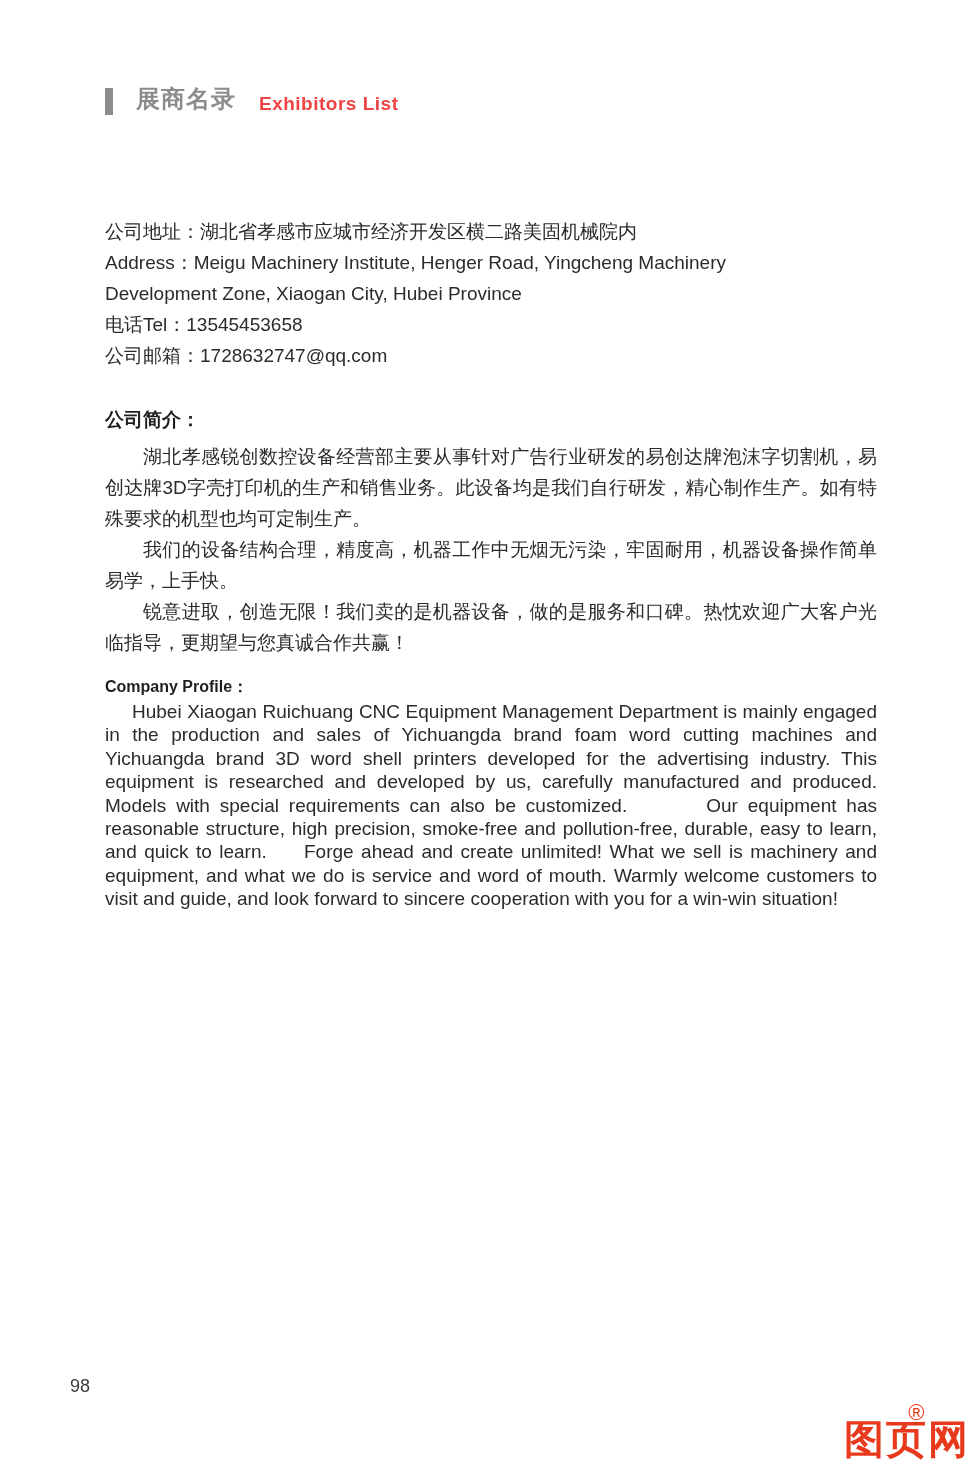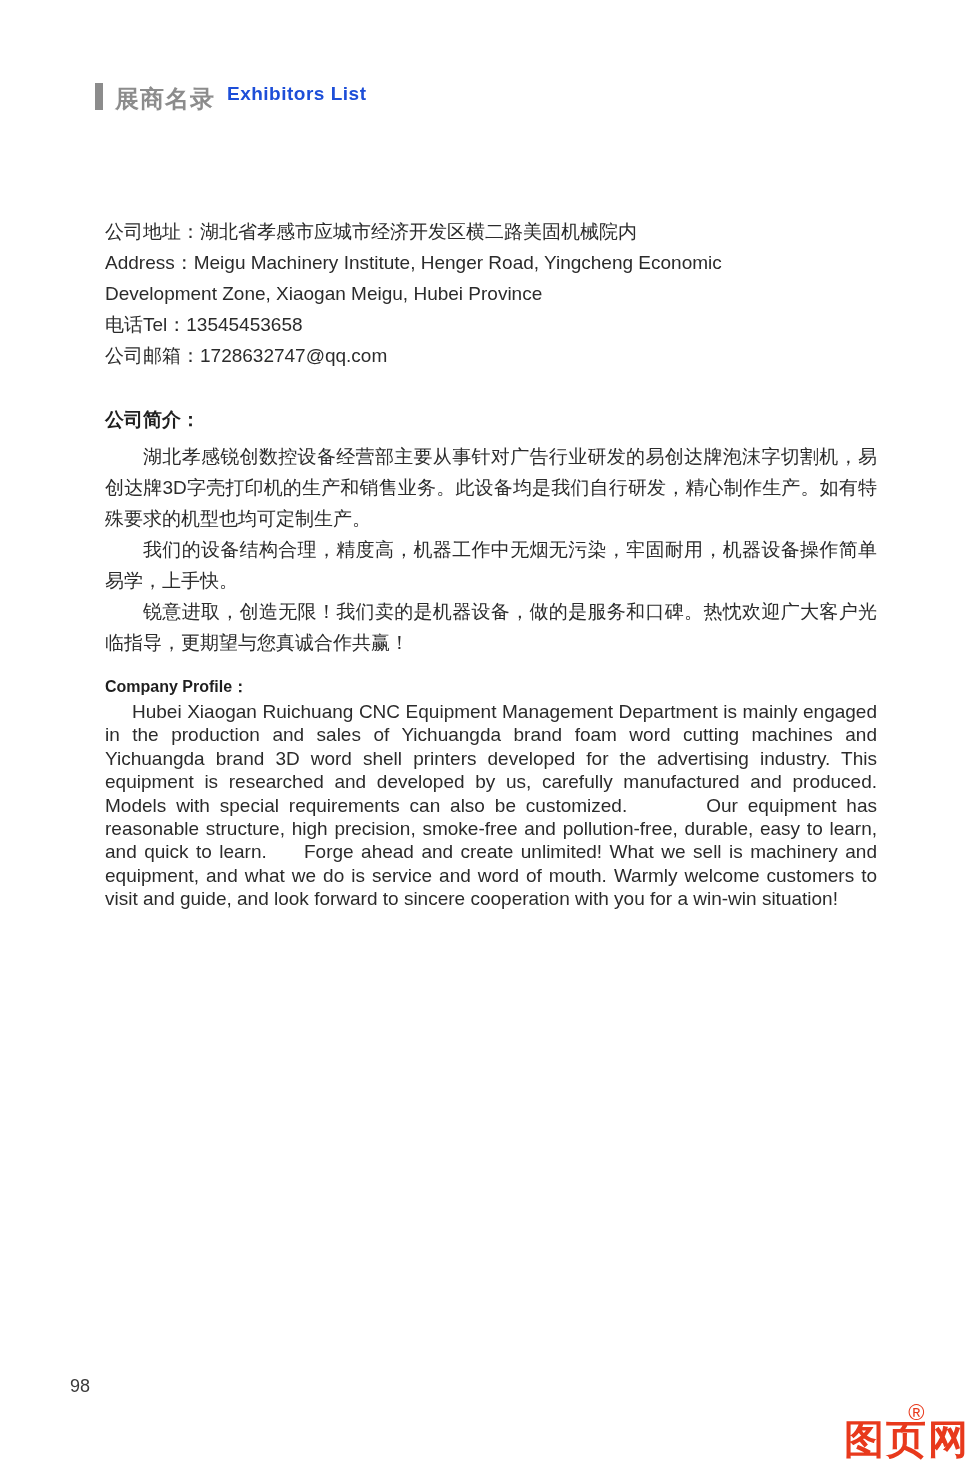--- a/index.html
+++ b/index.html
@@ -9,41 +9,41 @@
     height: 1471px;
     background: #ffffff;
     overflow: hidden;
     font-family: "Liberation Sans", "DejaVu Sans", sans-serif;
     color: #2b2b2b;
   }
 
   
   .header {
     position: absolute;
-    left: 95px;
+    left: 105px;
     top: 83px;
     display: flex;
-    align-items: flex-start;
-    gap: 12px;
+    align-items: flex-end;
+    gap: 23px;
   }
   .header-bar {
     width: 8px;
     height: 27px;
     background: #8c8c8c;
   }
   .header-cn {
     font-size: 24px;
     font-weight: bold;
     color: #8c8c8c;
     letter-spacing: 1px;
   }
   .header-en {
     font-size: 19px;
     font-weight: bold;
-    color: #1d4ed8;
+    color: #ef4444;
     letter-spacing: 0.5px;
   }
 
   
   .title-block {
     position: absolute;
     left: 105px;
     top: 146px;
     width: 775px;
   }
@@ -158,21 +158,21 @@
     <span class="header-bar"></span>
     <span class="header-cn">展商名录</span>
     <span class="header-en">Exhibitors List</span>
   </div>
 
   <div class="title-block">
   </div>
 
   <div class="info-block">
     <p class="info-line">公司地址：湖北省孝感市应城市经济开发区横二路美固机械院内</p>
-    <p class="info-line info-address-en">Address：Meigu Machinery Institute, Henger Road, Yingcheng Economic Development Zone, Xiaogan Meigu, Hubei Province</p>
+    <p class="info-line info-address-en">Address：Meigu Machinery Institute, Henger Road, Yingcheng Machinery Development Zone, Xiaogan City, Hubei Province</p>
     <p class="info-line">电话Tel：13545453658</p>
     <p class="info-line">公司邮箱：1728632747@qq.com</p>
   </div>
 
   <div class="cn-block">
     <p class="cn-heading">公司简介：</p>
     <p class="cn-para">湖北孝感锐创数控设备经营部主要从事针对广告行业研发的易创达牌泡沫字切割机，易创达牌3D字壳打印机的生产和销售业务。此设备均是我们自行研发，精心制作生产。如有特殊要求的机型也均可定制生产。</p>
     <p class="cn-para">我们的设备结构合理，精度高，机器工作中无烟无污染，牢固耐用，机器设备操作简单易学，上手快。</p>
     <p class="cn-para">锐意进取，创造无限！我们卖的是机器设备，做的是服务和口碑。热忱欢迎广大客户光临指导，更期望与您真诚合作共赢！</p>
   </div>

